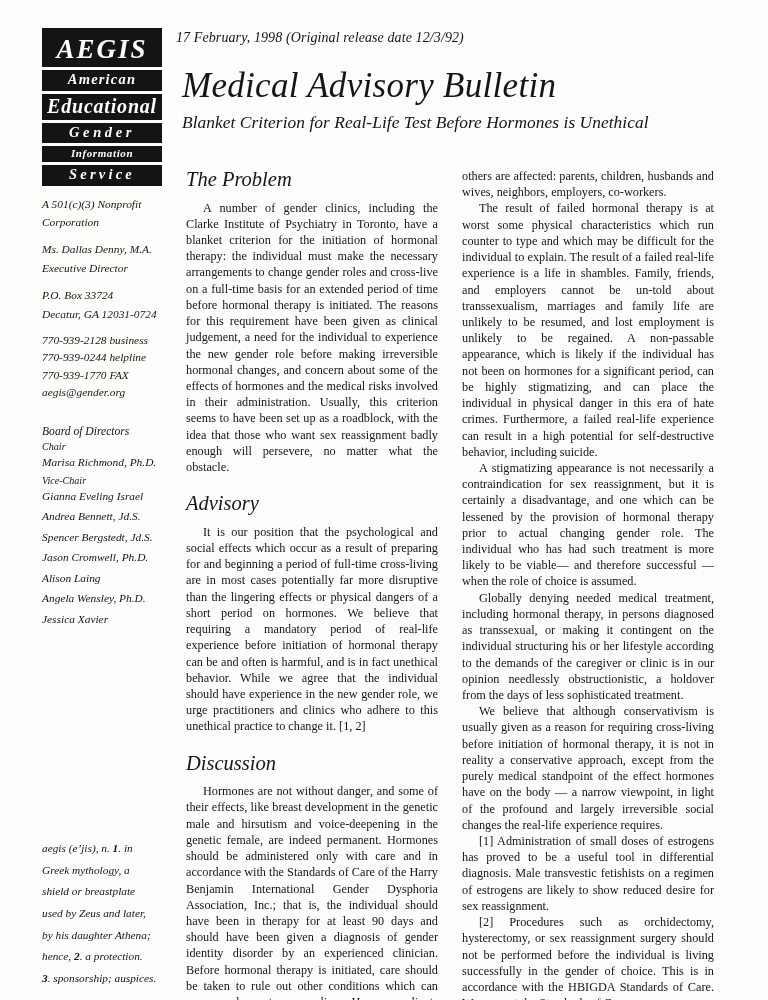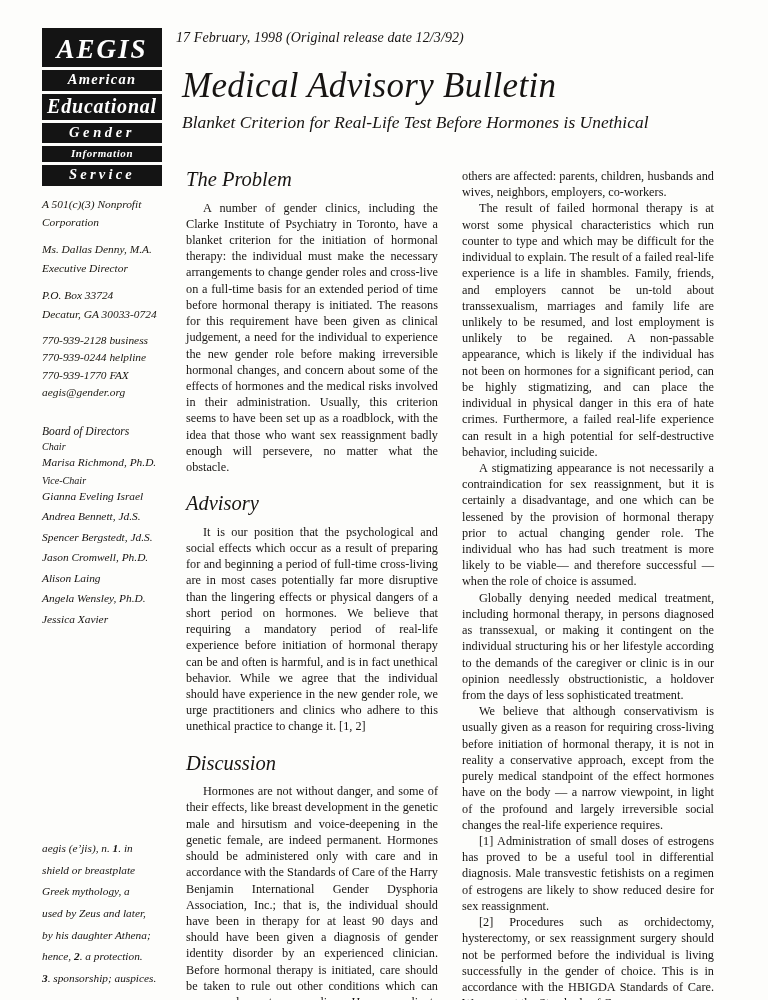--- a/index.html
+++ b/index.html
@@ -180,21 +180,21 @@
       <div>Corporation</div>
     </div>
 
     <div class="side-block">
       <div>Ms. Dallas Denny, M.A.</div>
       <div>Executive Director</div>
     </div>
 
     <div class="side-block">
       <div>P.O. Box 33724</div>
-      <div>Decatur, GA 30033-0724</div>
+      <div>Decatur, GA 12031-0724</div>
     </div>
 
     <div class="side-block tight">
       <div>770-939-2128 business</div>
       <div>770-939-0244 helpline</div>
       <div>770-939-1770 FAX</div>
       <div>aegis@gender.org</div>
     </div>
 
     <div class="board-title">Board of Directors</div>
@@ -215,22 +215,22 @@
       <div class="board-name">Jason Cromwell, Ph.D.</div>
       <div class="board-name">Alison Laing</div>
       <div class="board-name">Angela Wensley, Ph.D.</div>
       <div class="board-name">Jessica Xavier</div>
     </div>
 
   </div>
 
   <div class="definition">
     <div><span>aegis (e’jis), n. </span><b>1</b><span>. in</span></div>
+    <div>Greek mythology, a</div>
     <div>shield or breastplate</div>
-    <div>Greek mythology, a</div>
     <div>used by Zeus and later,</div>
     <div>by his daughter Athena;</div>
     <div><span>hence, </span><b>2</b><span>. a protection.</span></div>
     <div><b>3</b><span>. sponsorship; auspices.</span></div>
   </div>
 
   <div class="dateline">17 February, 1998 (Original release date 12/3/92)</div>
   <div class="title">Medical Advisory Bulletin</div>
   <div class="subtitle">Blanket Criterion for Real-Life Test Before Hormones is Unethical</div>
 

